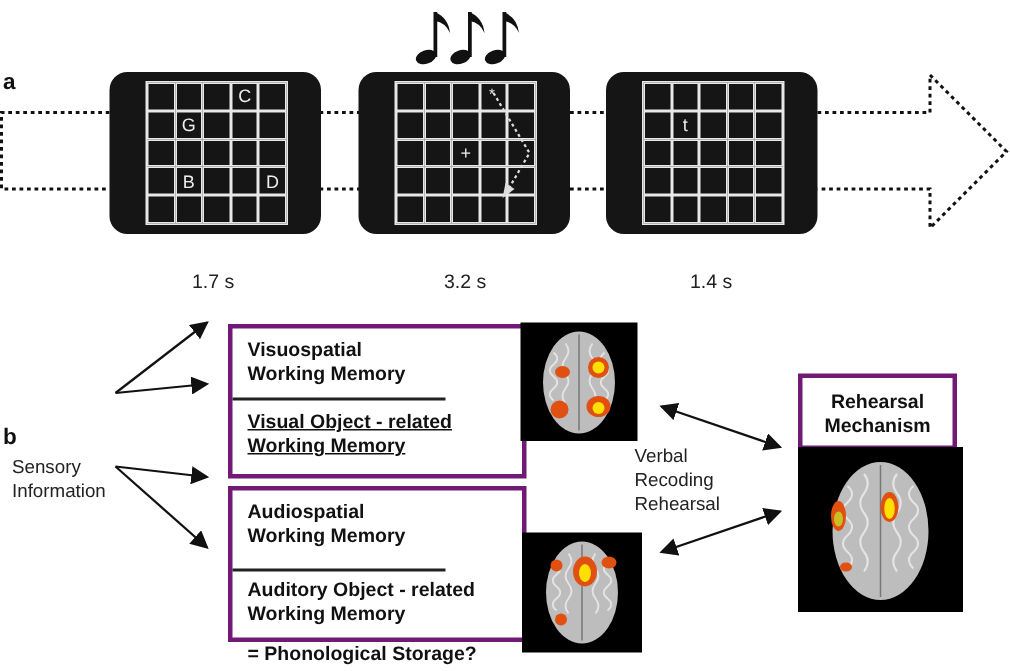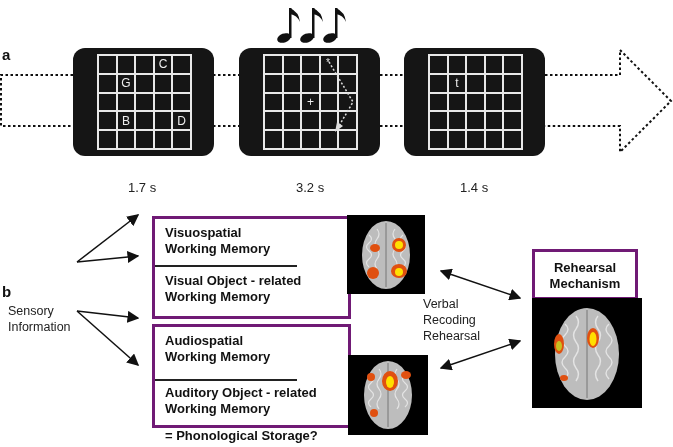--- a/index.html
+++ b/index.html
@@ -177,21 +177,21 @@
     <line x1="441" y1="168" x2="520" y2="141" marker-start="url(#ahs)" marker-end="url(#ah)"></line>
   </g>
 </svg>
 
 <div class="box" style="left:152px; top:216px; width:199px; height:103px;">
   <div class="box-text" style="left:10px; top:6px;">
     <div>Visuospatial</div>
     <div>Working Memory</div>
   </div>
   <div class="divider" style="left:0; top:46px; width:142px;"></div>
-  <div class="box-text" style="left:10px; top:54px;">
+  <div class="box-text" style="left:10px; top:54px;text-decoration:underline;">
     <div>Visual Object - related</div>
     <div>Working Memory</div>
   </div>
 </div>
 
 <div class="box" style="left:152px; top:324px; width:199px; height:104px;">
   <div class="box-text" style="left:10px; top:6px;">
     <div>Audiospatial</div>
     <div>Working Memory</div>
   </div>

